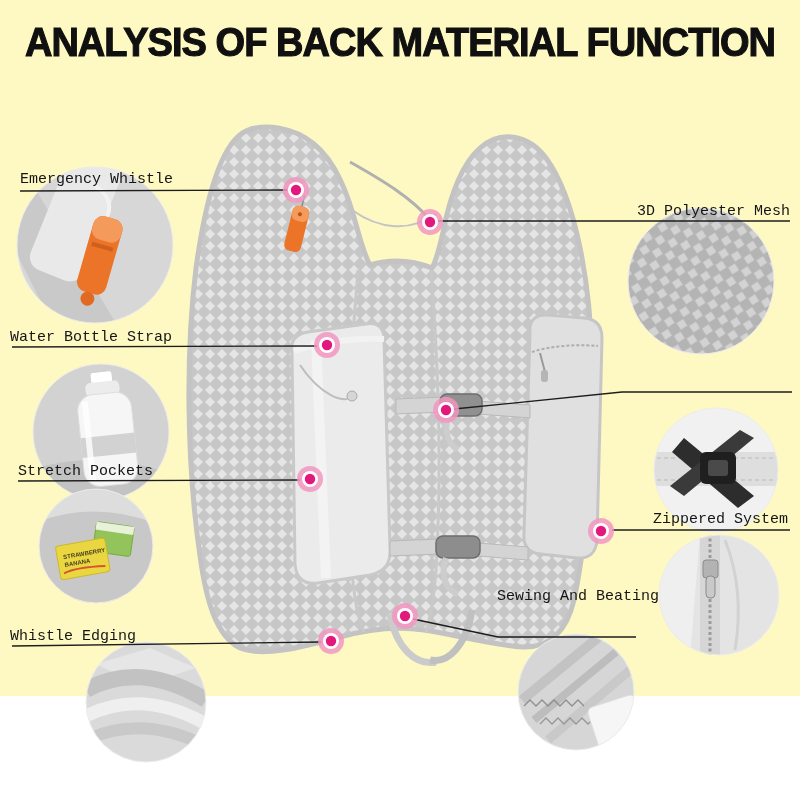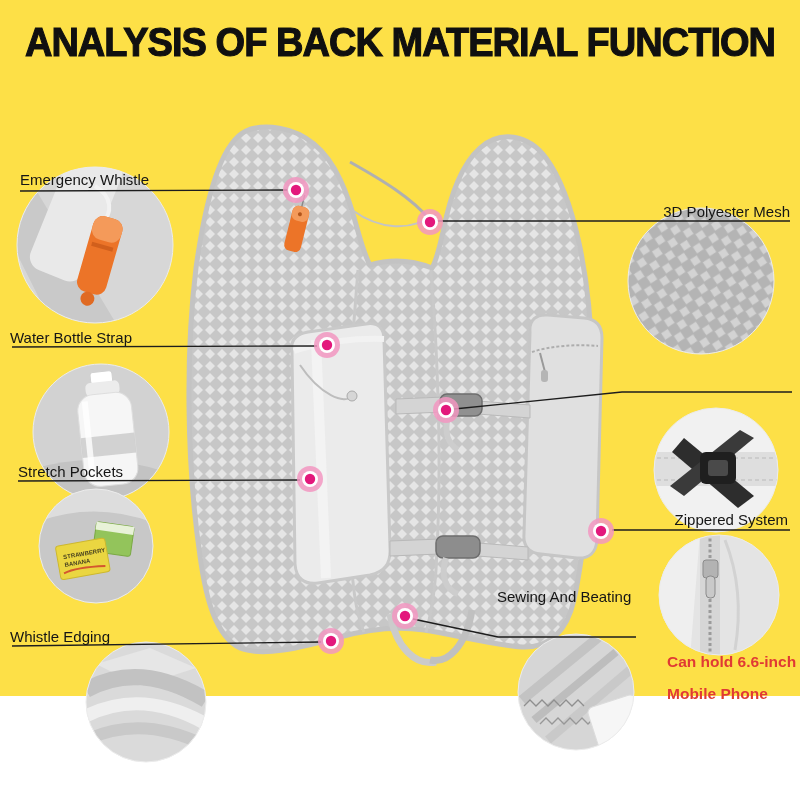--- a/index.html
+++ b/index.html
@@ -3,32 +3,32 @@
 <meta charset="utf-8">
 <style>
   * { margin:0; padding:0; box-sizing:border-box; }
   html,body { width:800px; height:800px; }
   body {
     font-family:"Liberation Sans", sans-serif;
     background:#ffffff;
     position:relative;
     overflow:hidden;
   }
-  .canvas { position:absolute; inset:0; width:800px; height:696px; background:#fde047; }
+  .canvas { position:absolute; inset:0; width:800px; height:696px; background:#fef9c3; }
   .title {
     position:absolute; top:20px; left:0; width:800px;
     text-align:center; white-space:nowrap;
     font-size:40px; font-weight:700; letter-spacing:-1px;
     color:#101010; -webkit-text-stroke:1.1px #101010;
     transform:scaleX(0.95); transform-origin:50% 50%;
   }
   svg.scene { position:absolute; inset:0; width:800px; height:800px; }
   .callout {
     position:absolute; font-size:15px; font-weight:500;
-    color:#151515; white-space:nowrap; line-height:17px;
+    color:#151515; white-space:nowrap; line-height:17px;font-family:Liberation Mono, monospace;
   }
   .callout.right { text-align:center; }
   .note {
     position:absolute; left:667px; top:646px;
     color:#e03a34; font-weight:700; font-size:15.5px; line-height:32px;
   }
 </style>
 </head>
 <body>
 
@@ -294,18 +294,14 @@
   </svg>
 
   <div class="callout" style="left:20px; top:171px">Emergency Whistle</div>
   <div class="callout right" style="right:10px; top:203px">3D Polyester Mesh</div>
   <div class="callout" style="left:10px; top:329px">Water Bottle Strap</div>
   <div class="callout" style="left:18px; top:463px">Stretch Pockets</div>
   <div class="callout right" style="right:12px; top:511px">Zippered System</div>
   <div class="callout" style="left:10px; top:628px">Whistle Edging</div>
   <div class="callout" style="left:497px; top:588px">Sewing And Beating</div>
 
-  <div class="note">
-    <div>Can hold 6.6-inch</div>
-    <div>Mobile Phone</div>
-  </div>
 
 </div>
 
 </body></html>

